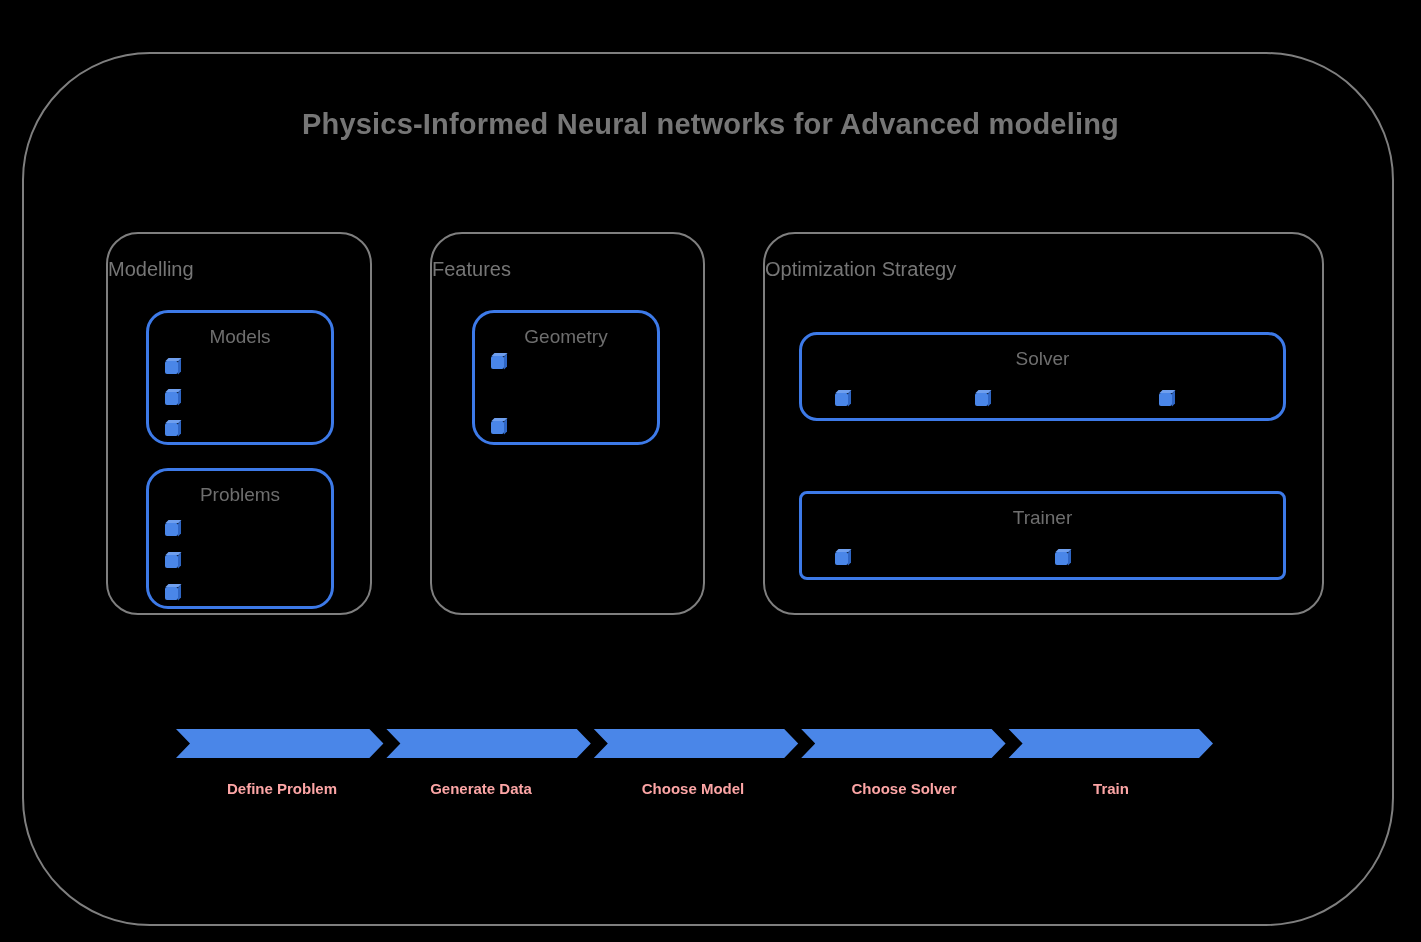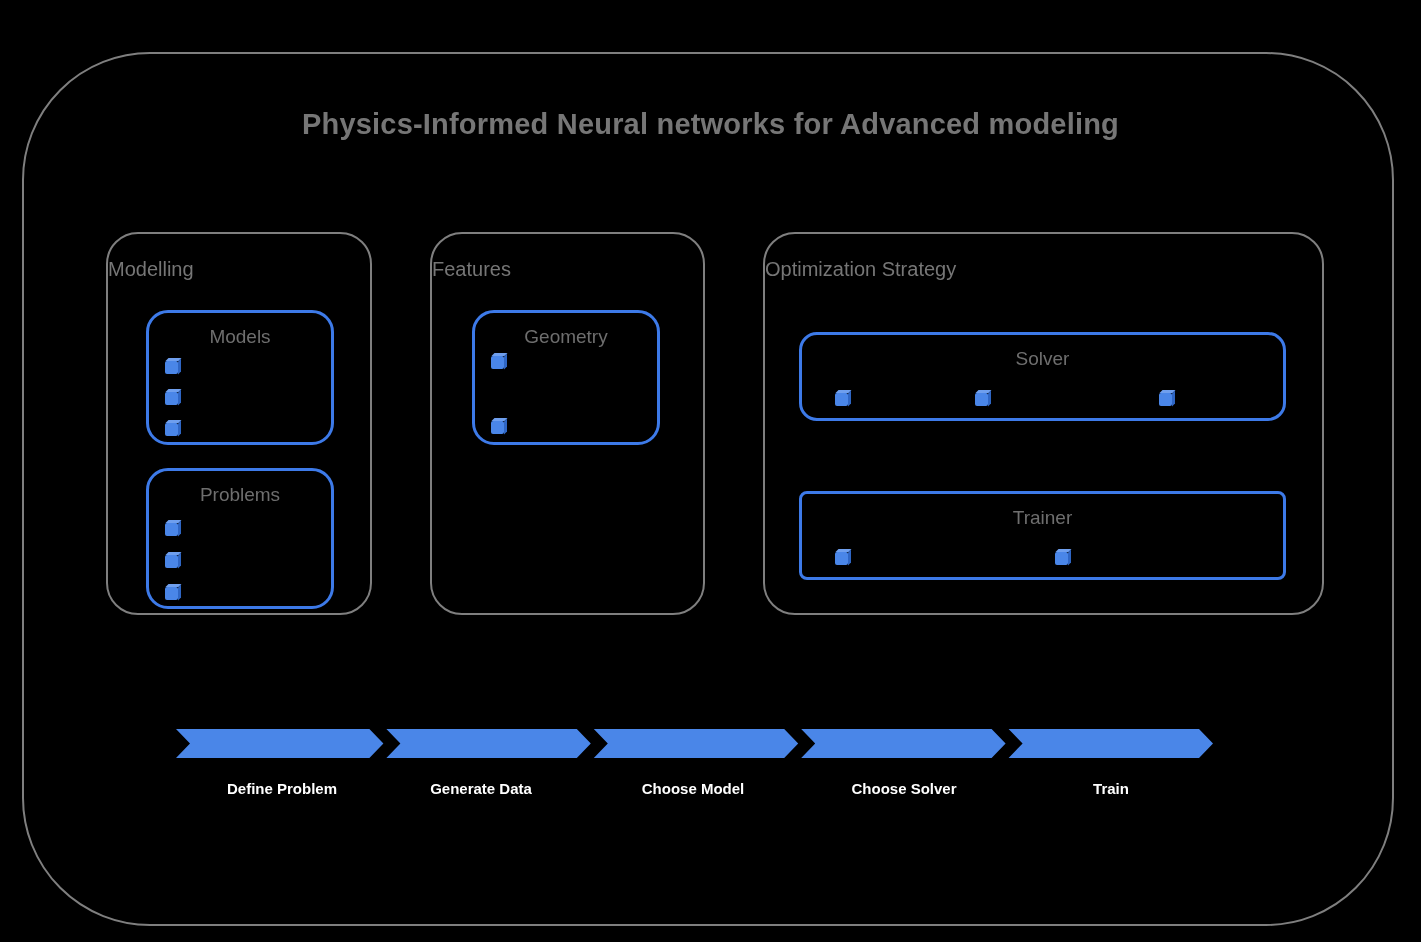--- a/index.html
+++ b/index.html
@@ -129,21 +129,21 @@
   #pipeline {
     position: absolute;
     left: 0;
     top: 0;
     width: 1421px;
     height: 942px;
     pointer-events: none;
   }
   .step-label {
     position: absolute;
-    color: #ffffff;
+    color: #fca5a5;
     font-size: 15px;
     font-weight: bold;
     text-align: center;
     white-space: nowrap;
     transform: translateX(-50%);
     top: 772px;
   }
 </style>
 </head>
 <body>

